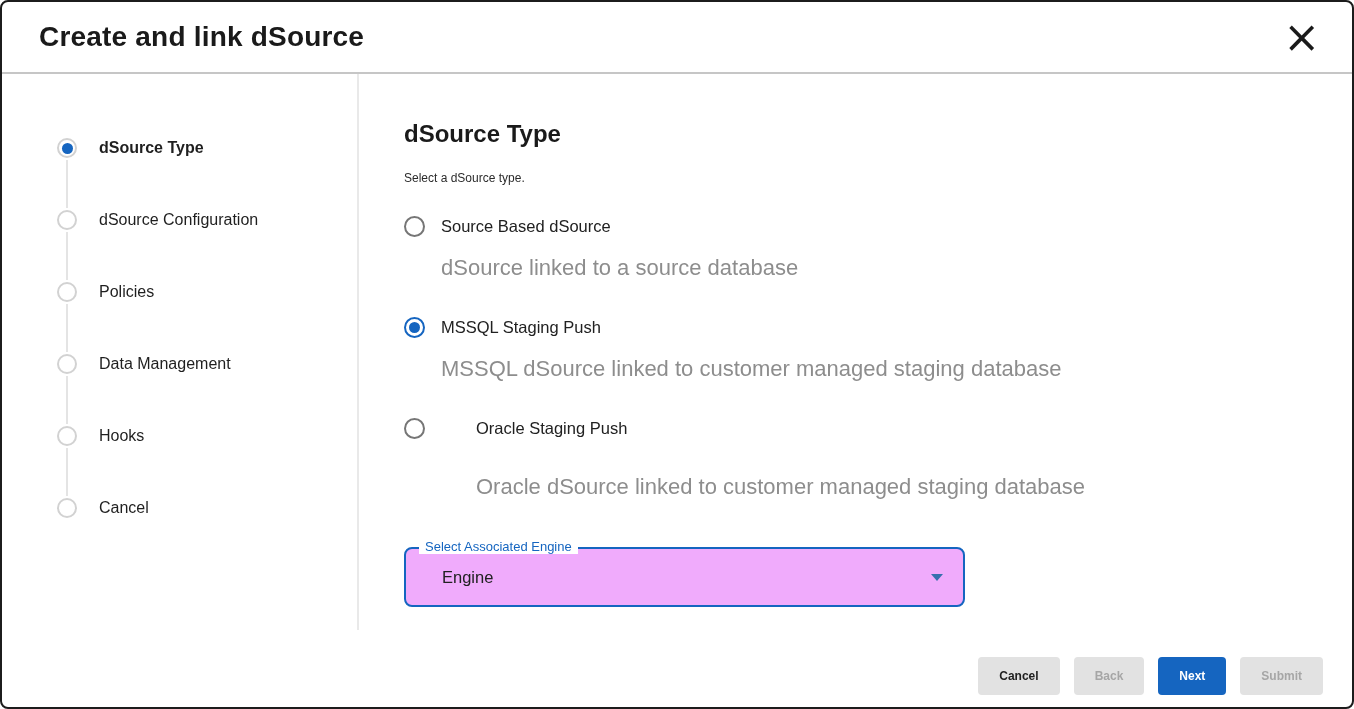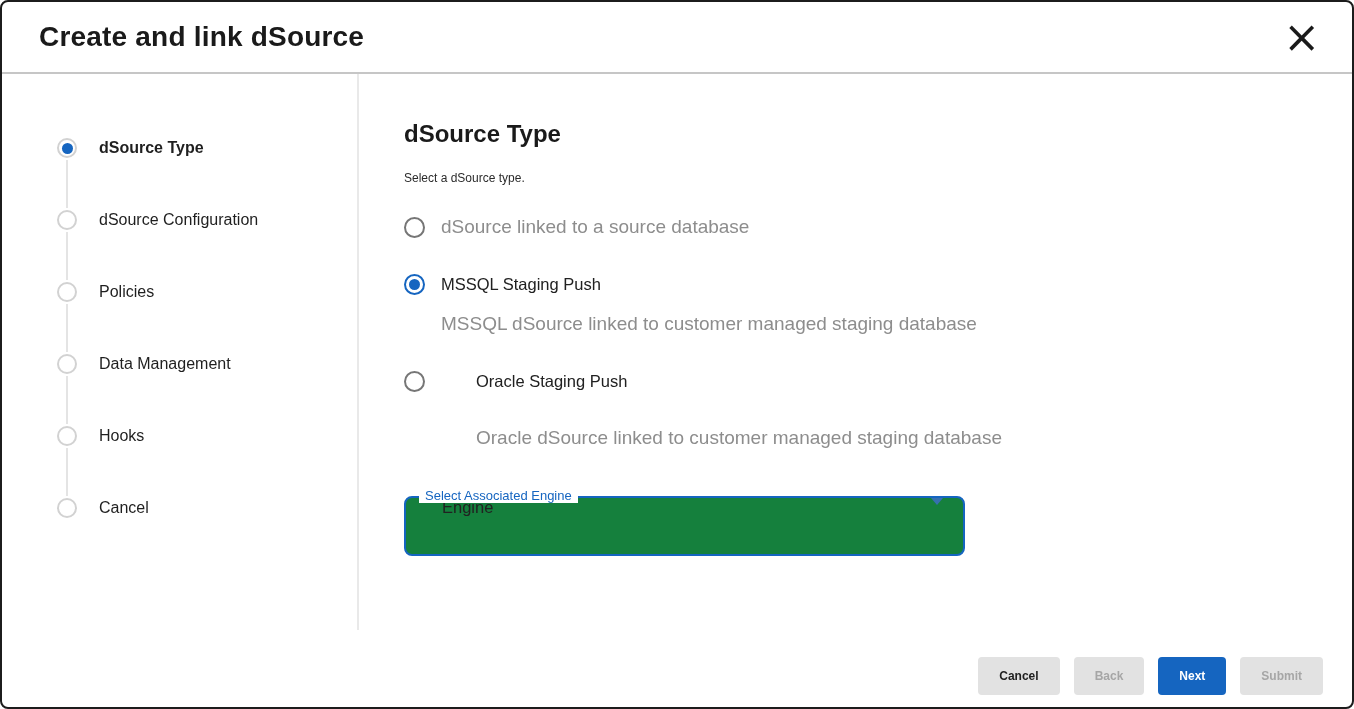--- a/index.html
+++ b/index.html
@@ -147,34 +147,35 @@
     inset: 3px;
     border-radius: 50%;
     background: #1565C0;
   }
   .option-label {
     font-size: 16.5px;
     color: #212121;
   }
   .option-desc {
     grid-column: 2;
-    font-size: 19px;
+    font-size: 22px;
     color: #8d8d8d;
   }
 
   
   .select-field {
     position: relative;
     width: 561px;
     height: 60px;
     margin-top: 47px;
     border: 2px solid #1565C0;
     border-radius: 8px;
     display: flex;
-    background: #15803d;
+    align-items: center;
+    background: #f0abfc;
     cursor: pointer;
   }
   .select-label {
     position: absolute;
     top: -10px;
     left: 13px;
     background: #fff;
     padding: 0 6px;
     font-size: 13px;
     color: #1565C0;
@@ -263,20 +264,21 @@
       </div>
     </div>
 
     <div class="main-content">
       <h1 class="content-heading">dSource Type</h1>
       <p class="content-subheading">Select a dSource type.</p>
 
       <div class="options">
         <div class="option">
           <span class="radio"></span>
+          <span class="option-label">Source Based dSource</span>
           <span class="option-desc">dSource linked to a source database</span>
         </div>
         <div class="option selected">
           <span class="radio"></span>
           <span class="option-label">MSSQL Staging Push</span>
           <span class="option-desc">MSSQL dSource linked to customer managed staging database</span>
         </div>
         <div class="option">
           <span class="radio"></span>
           <span class="option-label">Oracle Staging Push</span>

